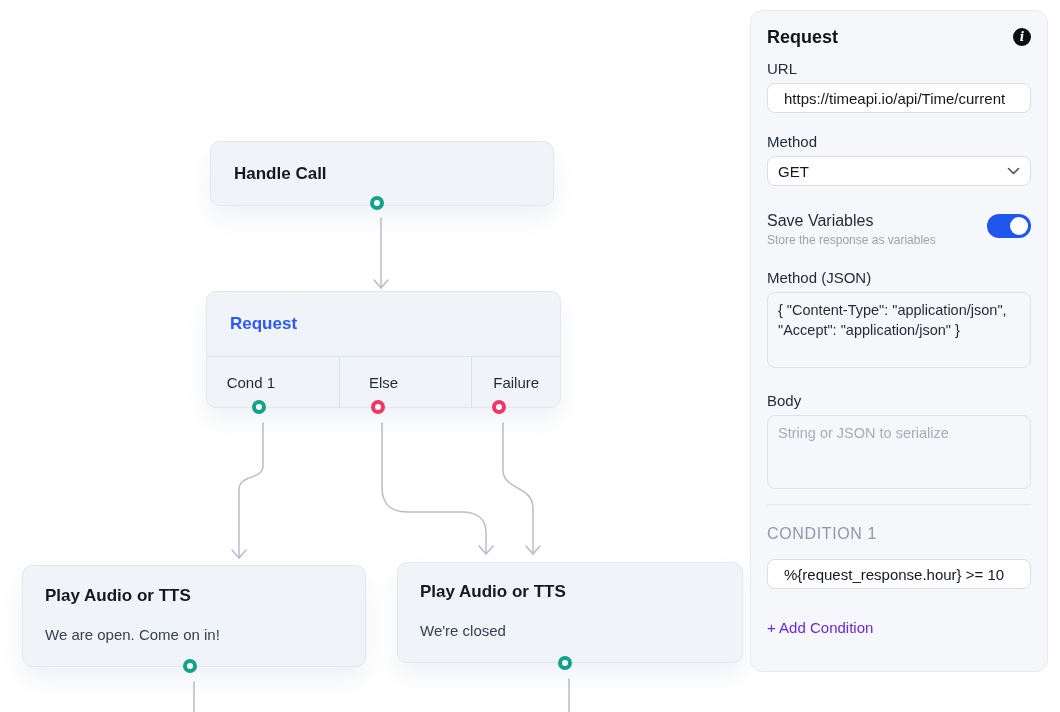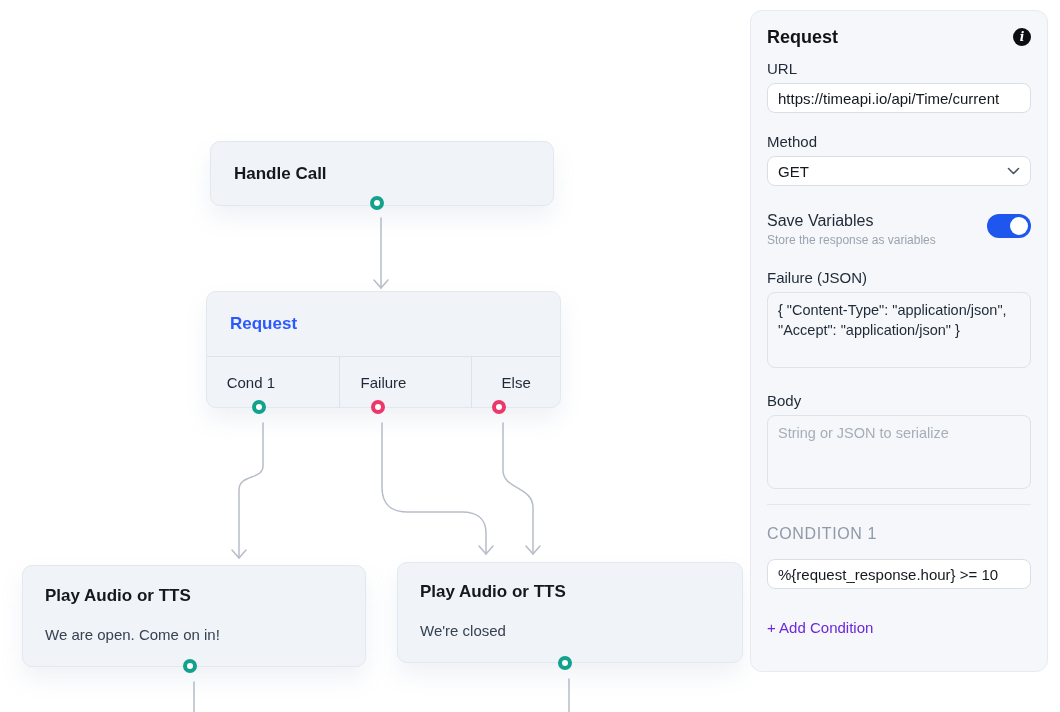--- a/index.html
+++ b/index.html
@@ -32,21 +32,21 @@
     background:#f5f7fa; border:1px solid #e7ebf0; border-radius:12px; z-index:4;
     padding:14px 16px 0 16px; }
   .panel-head { display:flex; align-items:center; justify-content:space-between; height:24px; }
   .panel-title { font-size:18px; font-weight:bold; color:#101318; }
   .info-badge { width:18px; height:18px; border-radius:50%; background:#0c0e12; color:#ffffff;
     display:flex; align-items:center; justify-content:center;
     font-family:"DejaVu Serif",serif; font-size:12px; font-weight:bold; font-style:italic; cursor:pointer; }
   .f-label { font-size:15px; color:#1f2937; }
   .lab-url { margin-top:11px; }
   .txt-input { margin-top:6px; width:100%; height:30px; background:#ffffff;
-    border:1px solid #d9dfe7; border-radius:8px; padding:0 10px; font-size:15px;
+    border:1px solid #d9dfe7; border-radius:8px; padding:0 16px; font-size:15px;
     color:#14181f; font-family:"Liberation Sans","DejaVu Sans",sans-serif; outline:none;
     white-space:nowrap; overflow:hidden; }
   .lab-method { margin-top:20px; }
   .select { margin-top:6px; width:100%; height:30px; background:#ffffff;
     border:1px solid #d9dfe7; border-radius:8px; padding:10px 10px; font-size:15px;
     color:#14181f; display:flex; align-items:center; justify-content:space-between; cursor:pointer; }
   .save-row { margin-top:26px; display:flex; align-items:flex-start; justify-content:space-between; }
   .save-label { font-size:16px; color:#1f2937; }
   .save-desc { font-size:12px; color:#9aa3b0; margin-top:3px; }
   .toggle { width:44px; height:24px; border-radius:12px; background:#1e56ee; position:relative;
@@ -89,22 +89,22 @@
   <div class="node n-handlecall">
     <span class="node-title">Handle Call</span>
   </div>
 
   <div class="node n-request">
     <div class="req-head">
       <span class="req-title">Request</span>
     </div>
     <div class="branch-row">
       <div class="branch">Cond 1</div>
+      <div class="branch">Else</div>
       <div class="branch">Failure</div>
-      <div class="branch">Else</div>
     </div>
   </div>
 
   <div class="node n-play1">
     <div class="node-title">Play Audio or TTS</div>
     <div class="node-sub">We are open. Come on in!</div>
   </div>
 
   <div class="node n-play2">
     <div class="node-title">Play Audio or TTS</div>
@@ -139,21 +139,21 @@
   <div class="save-row">
     <div>
       <div class="save-label">Save Variables</div>
       <div class="save-desc">Store the response as variables</div>
     </div>
     <div class="toggle">
       <div class="knob"></div>
     </div>
   </div>
 
-  <div class="f-label lab-headers">Failure (JSON)</div>
+  <div class="f-label lab-headers">Method (JSON)</div>
   <textarea class="box-area headers-area" style="">{ "Content-Type": "application/json", "Accept": "application/json" }</textarea>
 
   <div class="f-label lab-body">Body</div>
   <textarea class="box-area body-area" placeholder="String or JSON to serialize" style=""></textarea>
 
   <hr class="panel-divider">
 
   <div class="cond-label">CONDITION 1</div>
   <input class="txt-input cond-input" type="text" value="%{request_response.hour} &gt;= 10" style="">
 

